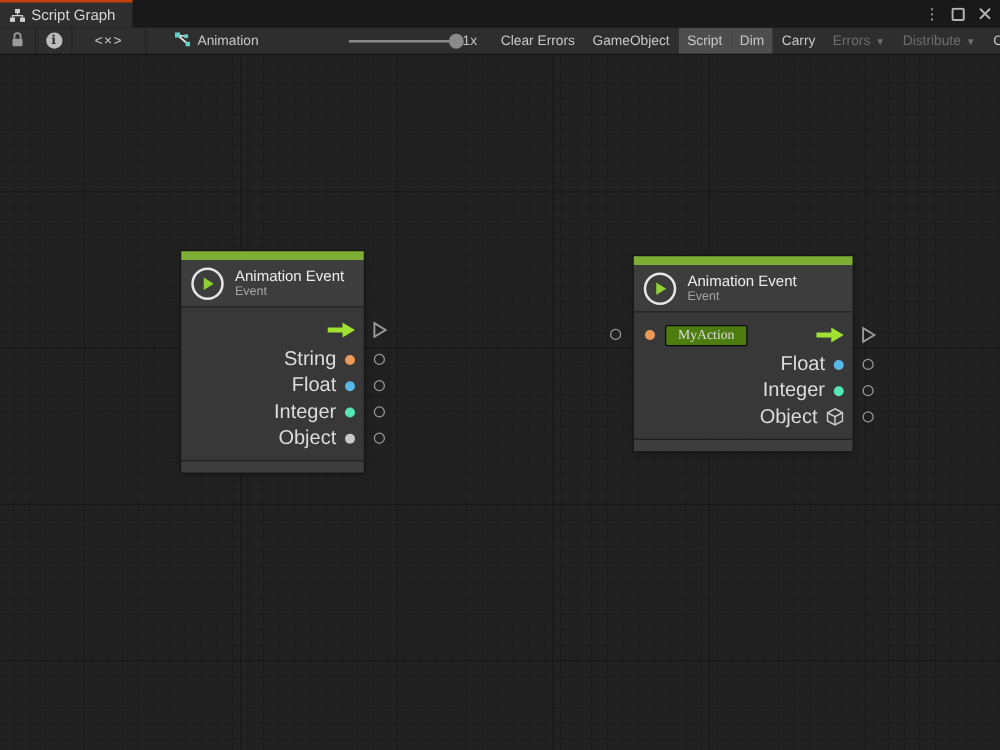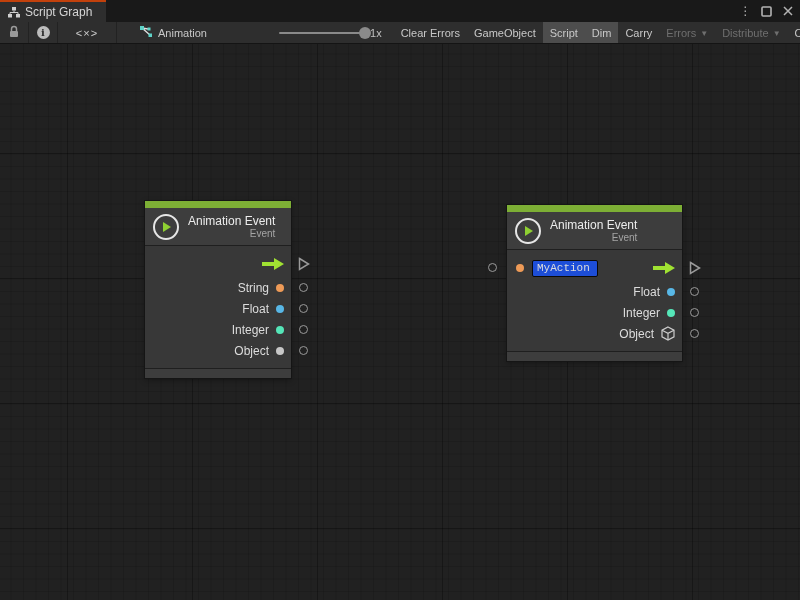--- a/index.html
+++ b/index.html
@@ -52,35 +52,35 @@
     background-position:-58px -16px, -58px -16px, -2px -3px, -2px -3px;
   }
   
   .node { position:absolute; box-shadow:0 0 0 1px #151515, 0 2px 6px rgba(0,0,0,0.35); }
   .node-colorbar { height:7px; }
   .node-header { background:#3d3d3d; height:38px; display:flex; align-items:center; padding:0 10px 0 8px; border-bottom:1px solid #1f1f1f; }
   .play-badge { width:26px; height:26px; border-radius:50%; border:2px solid #e6e6e6; display:flex; align-items:center; justify-content:center; margin-right:9px; flex:0 0 auto; }
   .play-tri { width:0; height:0; border-top:5px solid transparent; border-bottom:5px solid transparent; border-left:8px solid #8fd032; margin-left:2px; }
   .node-titles { display:flex; flex-direction:column; justify-content:center; }
   .node-title { color:#ececec; font-size:12px; line-height:14px; }
-  .node-subtitle { color:#a5a5a5; font-size:10px; line-height:12px;text-align:right; }
+  .node-subtitle { color:#a5a5a5; font-size:10px; line-height:12px; }
   .node-body { background:#383838; padding:5px 0 7px 0; }
   .node-footer { background:#3d3d3d; height:10px; border-top:1px solid #1f1f1f; }
   .port-row { position:relative; height:21px; display:flex; align-items:center; justify-content:flex-end; padding:0 7px 0 9px; }
   .port-row.trigger-row { height:26px; }
-  .port-label { color:#dcdcdc; font-size:12px; margin-right:7px; }
+  .port-label { color:#dcdcdc; font-size:16px; margin-right:7px; }
   .dot { width:8px; height:8px; border-radius:50%; flex:0 0 auto; }
   .arrow-svg { display:block; }
   .out-port { position:absolute; right:-17px; top:50%; margin-top:-5px; width:9px; height:9px; border:1.5px solid #9a9a9a; border-radius:50%; }
   .out-port-tri { position:absolute; right:-19px; top:50%; margin-top:-7px; }
   .in-port { position:absolute; left:-19px; top:50%; margin-top:-5px; width:9px; height:9px; border:1.5px solid #9a9a9a; border-radius:50%; }
   .inline-field {
-    width:66px; height:17px; background:#1d4ed8; border:1px solid #0a0a0a; border-radius:2px;
-    color:#dcdcdc; font-size:11px; font-family:Liberation Mono, monospace;
-    padding:0 4px; margin-left:8px; outline:none;
+    width:66px; height:17px; background:#4d7c0f; border:1px solid #0a0a0a; border-radius:2px;
+    color:#dcdcdc; font-size:11px; font-family:Liberation Serif, serif;
+    padding:0 4px; margin-left:8px; outline:none;text-align:center;
   }
   .row-left { justify-content:flex-start; }
   .spacer { flex:1; }
   .cube-icon { margin-right:0; display:block; }
 </style>
 </head>
 <body>
 
 <div class="titlebar">
   <div class="tab">

